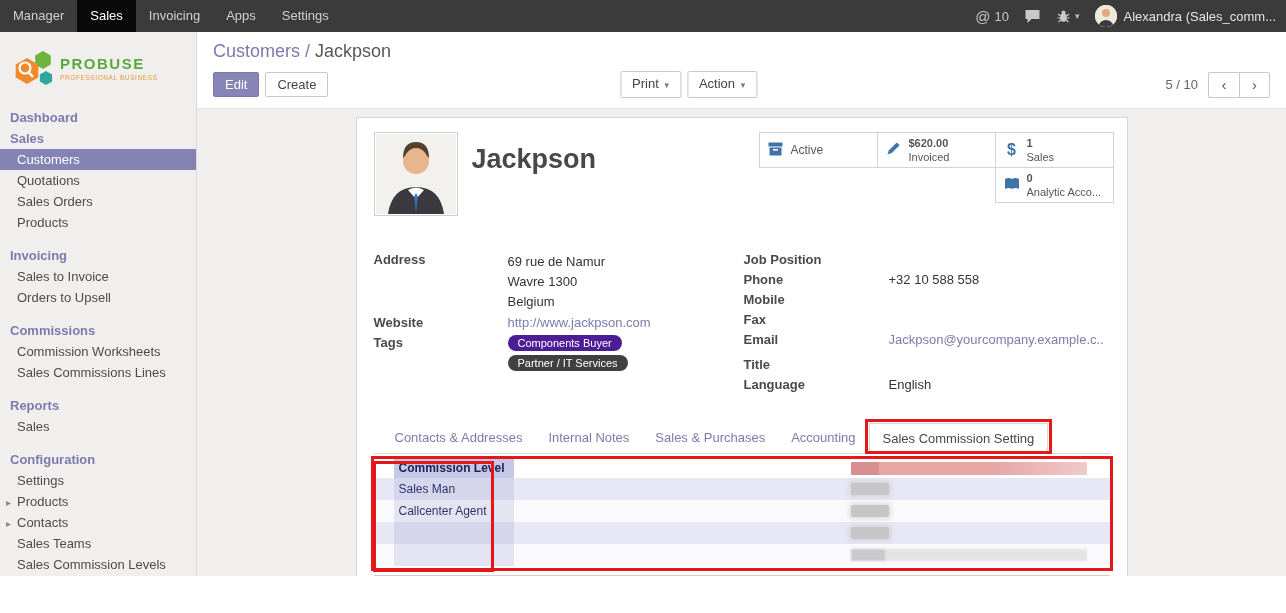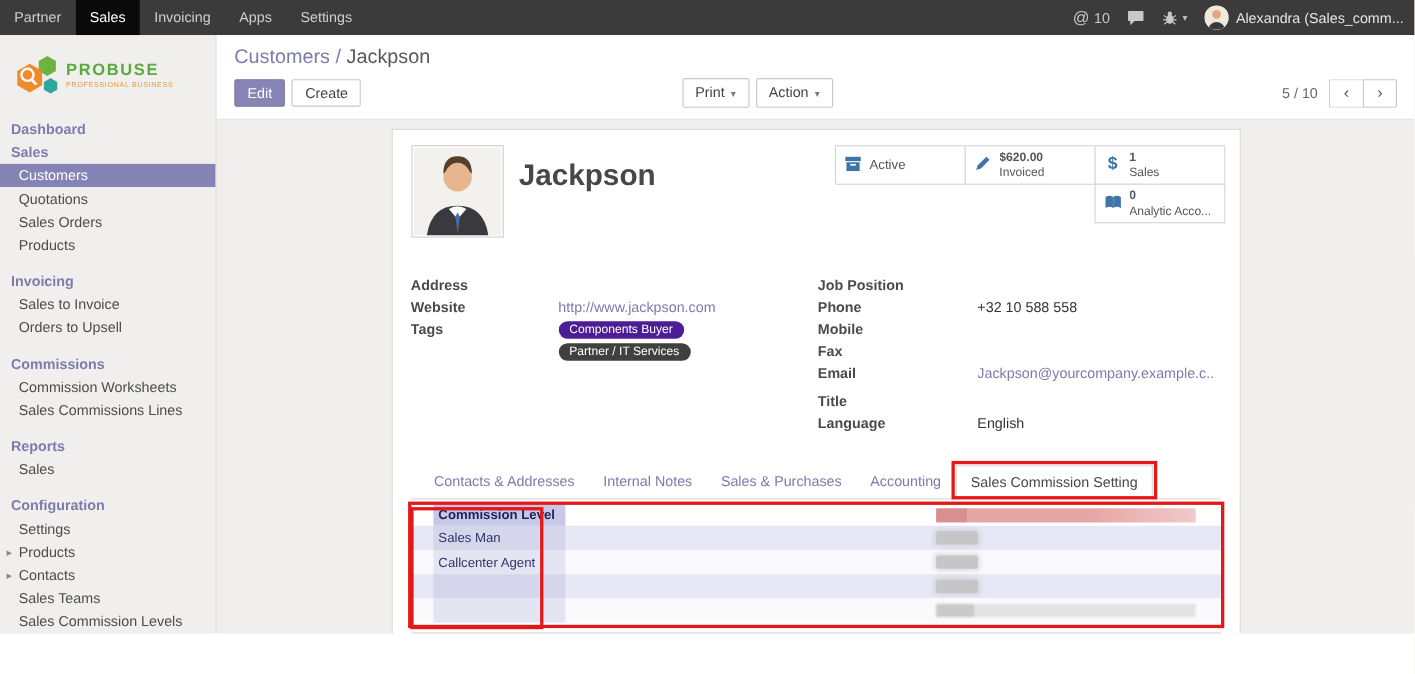--- a/index.html
+++ b/index.html
@@ -119,21 +119,21 @@
                border:3px solid #e41818; pointer-events:none; z-index:4; }
   .box-col { position:absolute; left:-1px; top:2px; width:121px; height:111px;
              border:3px solid #e41818; pointer-events:none; z-index:5; }
   .sep { border-top:1px solid #ccc; margin-top:9px; }
   .sep2 { border-top:1px solid #ccc; margin-top:5px; }
 </style>
 </head>
 <body>
 
 <div class="topbar">
-  <div class="menu-item">Partner</div>
+  <div class="menu-item">Manager</div>
   <div class="menu-item active">Sales</div>
   <div class="menu-item">Invoicing</div>
   <div class="menu-item">Apps</div>
   <div class="menu-item">Settings</div>
   <div class="topbar-right">
     <div class="mention">
       <span class="at">@</span>
       <span>10</span>
     </div>
     <div class="icon-btn">
@@ -308,20 +308,25 @@
               <span class="stat-value">0</span><br>
               <span>Analytic Acco...</span>
             </span>
           </div>
         </div>
 
         <div class="fields">
           <div class="fcol">
             <div class="frow">
               <span class="flabel">Address</span>
+              <span class="fvalue">
+                <div class="addr-line">69 rue de Namur</div>
+                <div class="addr-line">Wavre 1300</div>
+                <div class="addr-line">Belgium</div>
+              </span>
             </div>
             <div class="frow mt3">
               <span class="flabel">Website</span>
               <span class="fvalue link">http://www.jackpson.com</span>
             </div>
             <div class="frow tagrow mt3">
               <span class="flabel">Tags</span>
               <span class="fvalue">
                 <span class="tag blue">Components Buyer</span>
                 <span class="tag purple">Partner / IT Services</span>

